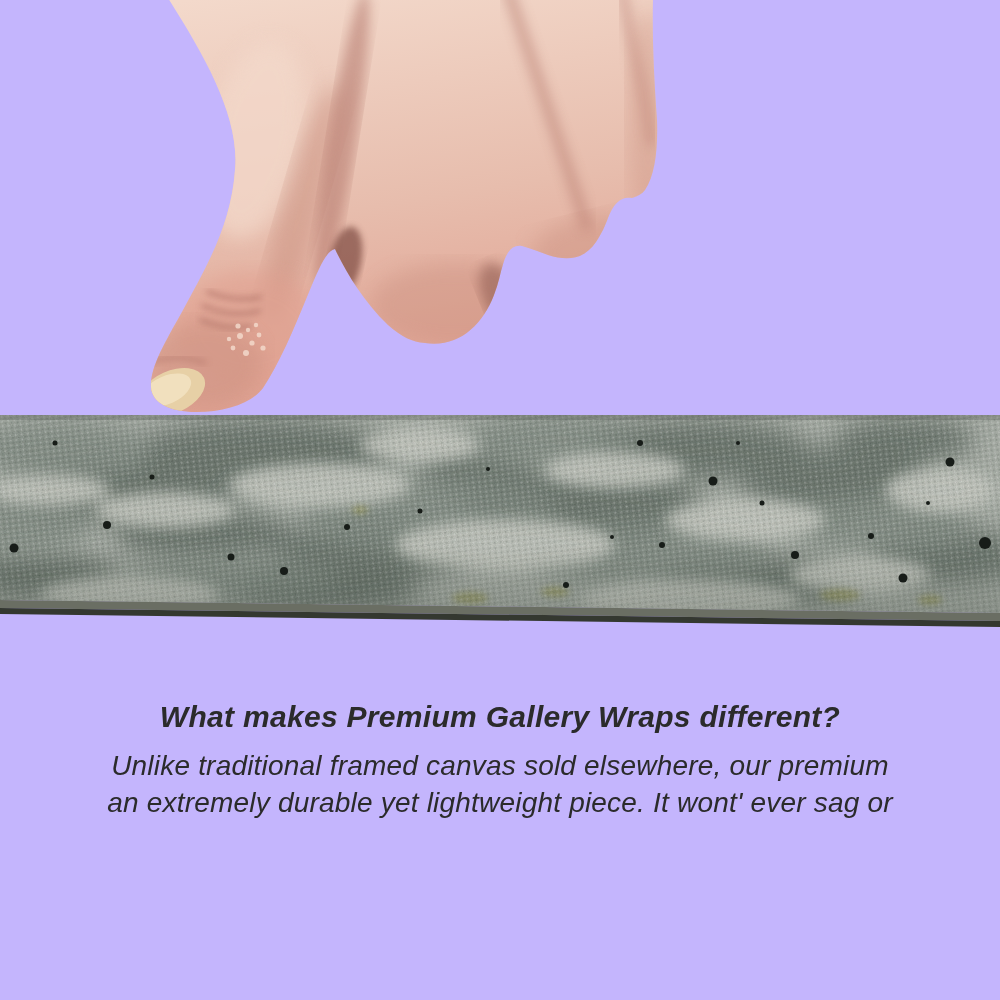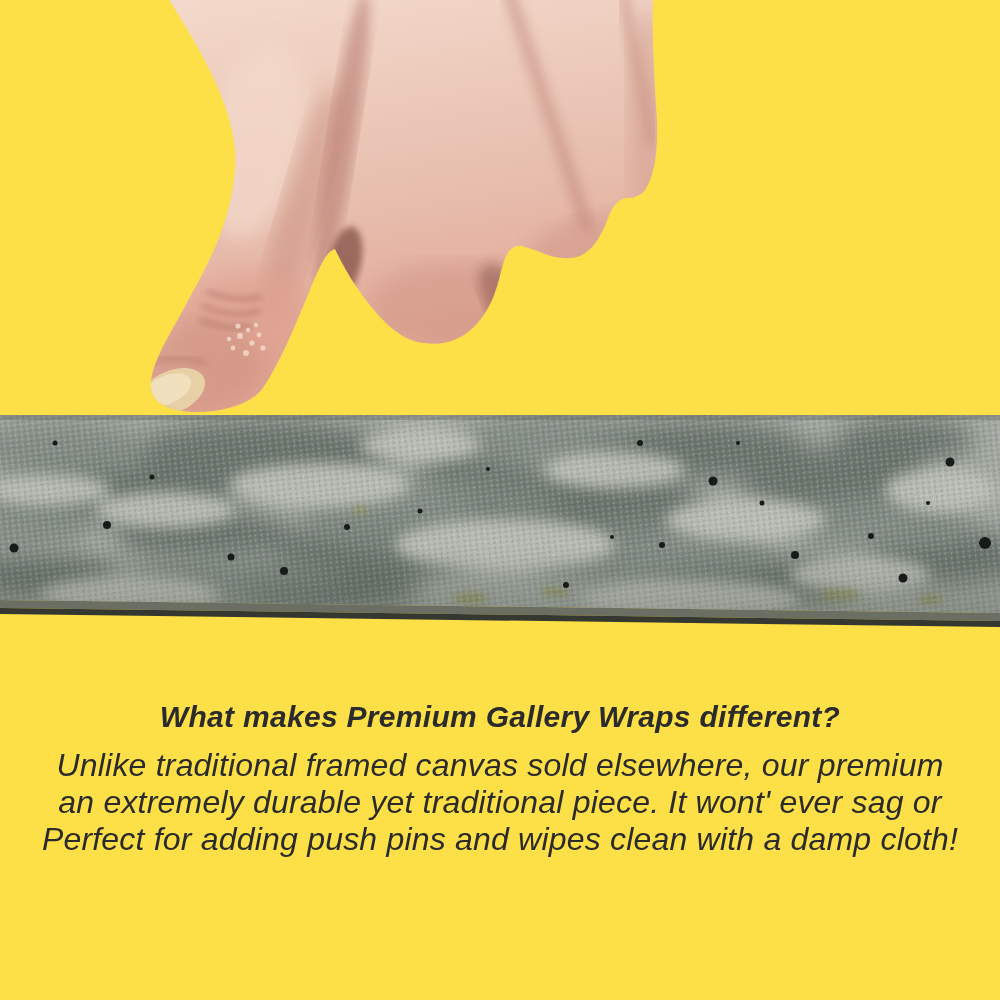--- a/index.html
+++ b/index.html
@@ -1,31 +1,31 @@
 <!DOCTYPE html>
 <html><head>
 <meta charset="utf-8">
 <style>
   html,body{margin:0;padding:0;background:#ffffff;}
   .stage{
-    position:relative;width:1000px;height:1000px;background:#fde047;
+    position:relative;width:1000px;height:1000px;background:#c4b5fd;
     overflow:hidden;font-family:"Liberation Sans",sans-serif;
   }
   .photo-area{position:absolute;top:0;left:0;width:1000px;height:630px;}
   .hand-svg{position:absolute;top:0;left:0;}
   .strip-svg{position:absolute;top:415px;left:0;}
   .caption{
     position:absolute;top:700px;left:0;width:1000px;
     text-align:center;font-style:italic;color:#2b2b2b;
   }
   .caption h2{
     font-size:30px;font-weight:600;margin:0 0 13px 0;letter-spacing:.3px;
   }
   .caption p{
-    font-size:32px;font-weight:500;line-height:37px;margin:0;letter-spacing:.2px;
+    font-size:28px;font-weight:500;line-height:37px;margin:0;letter-spacing:.2px;
   }
 </style>
 </head>
 <body>
 
 <div class="stage">
 
   <div class="photo-area">
 
     <svg class="hand-svg" width="1000" height="415" viewBox="0 0 1000 415">
@@ -239,17 +239,16 @@
       </g>
 
       <path d="M0,185 L1000,198 L1000,206 L0,193 Z" fill="#6a6e63"></path>
       <path d="M0,193 L1000,206 L1000,212 L0,199 Z" fill="#343830"></path>
     </svg>
   </div>
 
   <div class="caption">
     <h2>What makes Premium Gallery Wraps different?</h2>
     <p>Unlike traditional framed canvas sold elsewhere, our premium</p>
-    <p>an extremely durable yet traditional piece. It wont' ever sag or</p>
-    <p>Perfect for adding push pins and wipes clean with a damp cloth!</p>
+    <p>an extremely durable yet lightweight piece. It wont' ever sag or</p>
   </div>
 
 </div>
 
 </body></html>

